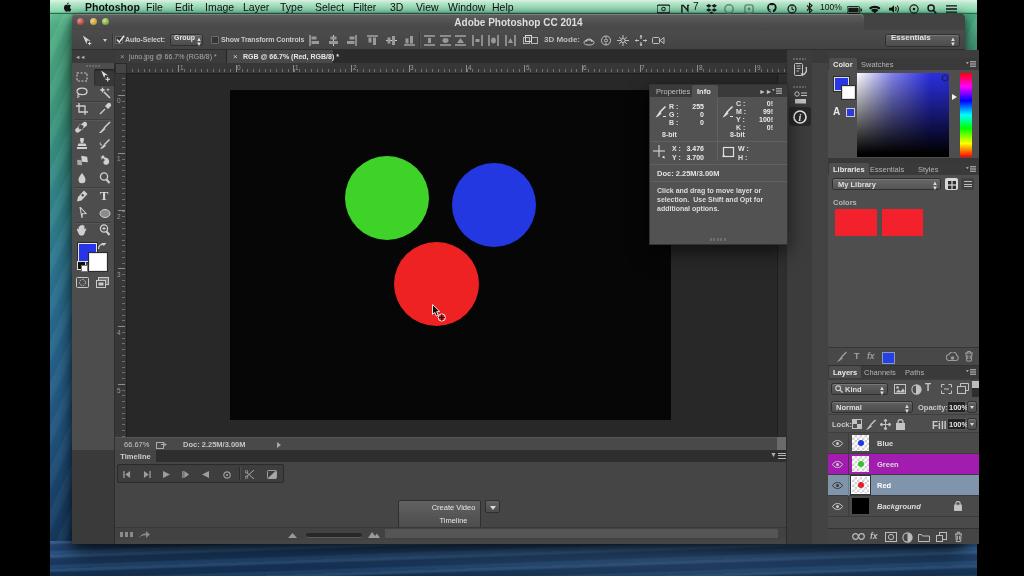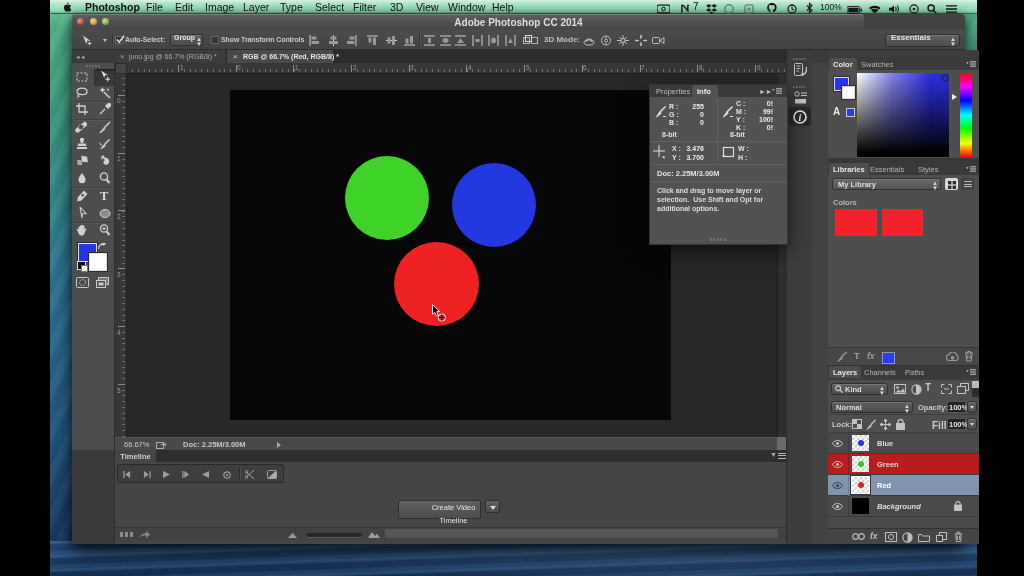--- a/index.html
+++ b/index.html
@@ -55,21 +55,21 @@
 .circle{position:absolute;border-radius:50%;}
 #statusbar{left:0;top:374px;width:662px;height:13px;background:#494949;border-top:1px solid #565656;box-sizing:border-box;}
 .st{position:absolute;font-size:7.5px;color:#c6c6c6;line-height:13px;}
 #vscroll{left:662px;top:11px;width:9px;height:363px;background:#2f2f2f;border-left:1px solid #1f1f1f;box-sizing:border-box;}
 #vscorner{left:662px;top:374px;width:9px;height:13px;background:#6a6a6a;}
 
 #timeline{left:43px;top:436px;width:671px;height:94px;background:#454545;}
 #tltabbar{left:0;top:0;width:671px;height:12px;background:#2e2e2e;}
 #tltab{left:0;top:0;width:41px;height:12px;background:#454545;font-size:7.5px;color:#cfcfcf;line-height:13px;text-align:center;font-weight:bold;}
 #tlctl{left:2px;top:14px;width:167px;height:19px;background:#3e3e3e;border:1px solid #2a2a2a;border-radius:2px;box-sizing:border-box;}
-#tlbtn{left:283px;top:50px;width:83px;height:19px;background:linear-gradient(180deg,#616161,#4c4c4c);border:1px solid #2f2f2f;border-radius:2px;font-size:7.5px;color:#e6e6e6;text-align:center;line-height:13px;box-sizing:border-box;padding-left:28px;}
+#tlbtn{left:283px;top:50px;width:83px;height:29px;background:linear-gradient(180deg,#616161,#4c4c4c);border:1px solid #2f2f2f;border-radius:2px;font-size:7.5px;color:#e6e6e6;text-align:center;line-height:13px;box-sizing:border-box;padding-left:28px;}
 #tlbtnc{left:370px;top:50px;width:15px;height:13px;background:linear-gradient(180deg,#616161,#4c4c4c);border:1px solid #2f2f2f;border-radius:2px;box-sizing:border-box;}
 #tlbot{left:0;top:77px;width:671px;height:13px;background:#424242;border-top:1px solid #383838;box-sizing:border-box;}
 #tlscroll{left:270px;top:79px;width:393px;height:9px;background:#555;border-radius:1px;}
 
 #icondock{left:714px;top:36px;width:26px;height:494px;background:#3c3c3c;border-left:1px solid #2c2c2c;box-sizing:border-box;}
 #rpanels{left:756px;top:36px;width:151px;height:494px;background:#3d3d3d;}
 .ptabbar{position:absolute;left:0;width:151px;height:12px;background:#3a3a3a;}
 .ptab{position:absolute;top:0;height:12px;font-size:7.5px;line-height:13px;color:#b3b3b3;padding:0 4px;}
 .ptab.on{background:#4e4e4e;color:#e8e8e8;font-weight:bold;border-radius:2px 2px 0 0;}
 .pmenu{position:absolute;top:3px;right:3px;width:10px;height:7px;color:#c9c9c9;}
@@ -666,21 +666,21 @@
         <svg class="eye" viewBox="0 0 11 7">
             <path d="M0.5 3.5C2 1 4 0.5 5.5 0.5S9 1 10.5 3.5C9 6 7 6.5 5.5 6.5S2 6 0.5 3.5z" fill="none" stroke="#c9c9c9" stroke-width="1"></path>
             <circle cx="5.5" cy="3.5" r="1.5" fill="#c9c9c9"></circle>
           </svg>
         <div class="ab" style="left:20px;top:0;width:1px;height:21px;background:#3c3c3c"></div>
         <div class="thumb">
             <div class="ldot" style="background:#2336e0"></div>
           </div>
         <span class="lname">Blue</span>
       </div>
-      <div class="lrow" style="top:404px;background:#b91c1c">
+      <div class="lrow" style="top:404px;background:#a21caf">
         <svg class="eye" viewBox="0 0 11 7">
             <path d="M0.5 3.5C2 1 4 0.5 5.5 0.5S9 1 10.5 3.5C9 6 7 6.5 5.5 6.5S2 6 0.5 3.5z" fill="none" stroke="#c9c9c9" stroke-width="1"></path>
             <circle cx="5.5" cy="3.5" r="1.5" fill="#c9c9c9"></circle>
           </svg>
         <div class="ab" style="left:20px;top:0;width:1px;height:21px;background:#3c3c3c"></div>
         <div class="thumb">
             <div class="ldot" style="background:#35c32a"></div>
           </div>
         <span class="lname">Green</span>
       </div>

